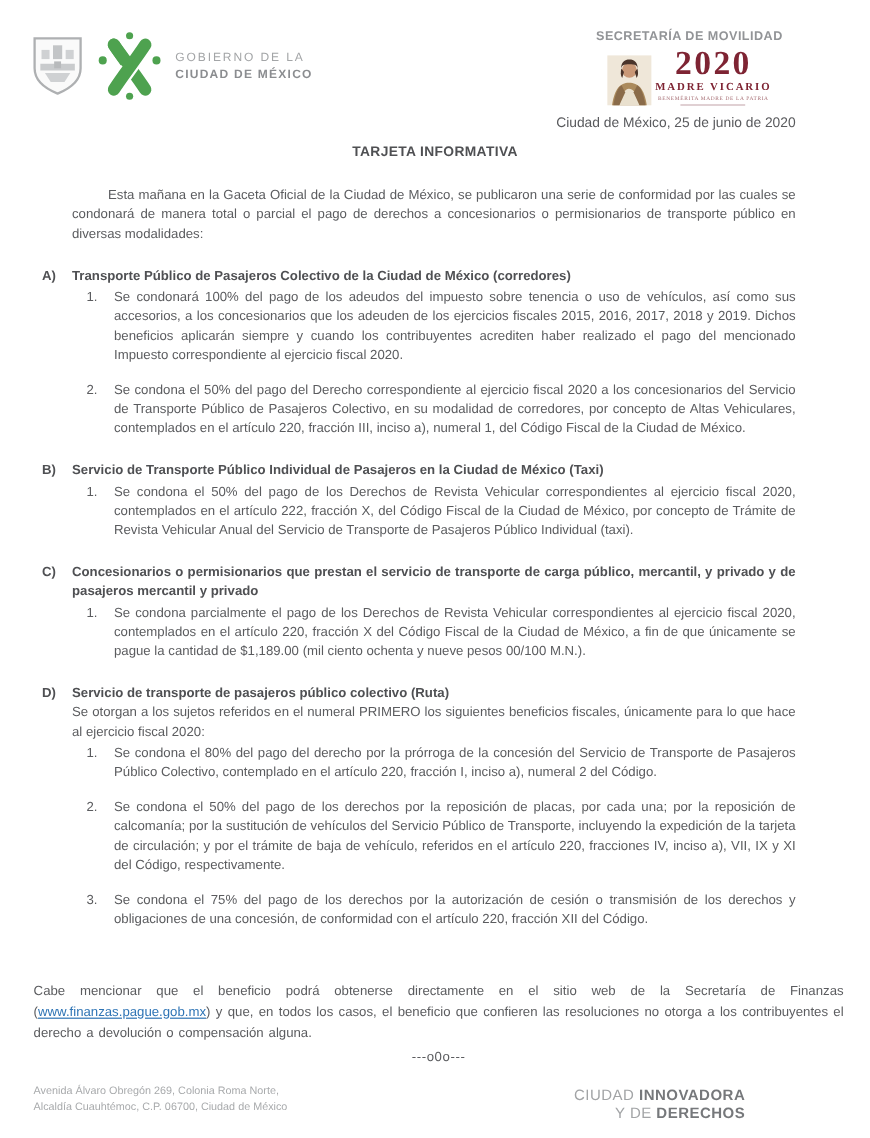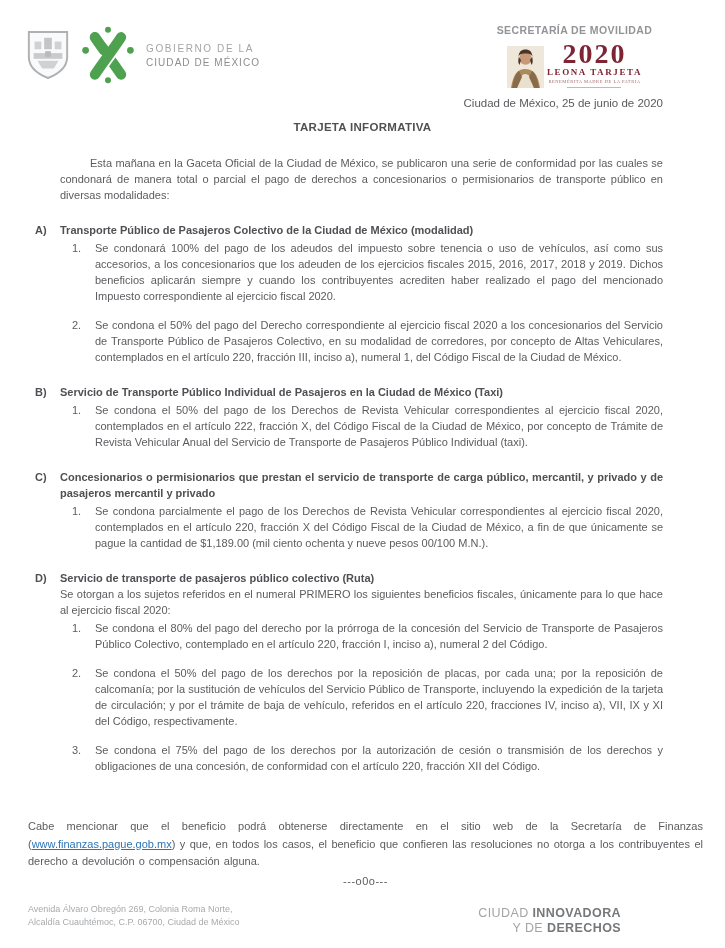--- a/index.html
+++ b/index.html
@@ -7,21 +7,21 @@
     width:725px; height:948px; background:#ffffff; position:relative; overflow:hidden;
     font-family:"Liberation Sans", sans-serif; color:#5b5c5f;
   }
   
   .hdr { display:flex; justify-content:space-between; padding:22px 58px 0 25px; }
   .hdr-left { display:flex; align-items:center; }
   .coat { width:46px; height:50px; }
   .cdmx-x { width:56px; height:60px; margin-left:9px; }
   .gob-text { margin-left:10px; }
   .gob1 { font-size:10px; color:#a3a5a7; letter-spacing:1.6px; }
-  .gob2 { font-size:10px; font-weight:normal; color:#8b8d90; letter-spacing:1.05px; margin-top:3px; }
+  .gob2 { font-size:10px; font-weight:bold; color:#8b8d90; letter-spacing:1.05px; margin-top:3px; }
   .hdr-right { width:185px; text-align:center; margin-top:2px; }
   .secretaria { font-size:10.5px; font-weight:bold; color:#929497; letter-spacing:.4px; }
   .year-badge { display:flex; justify-content:center; align-items:flex-end; margin-top:5px; }
   .portrait { width:37px; height:42px; }
   .year-col { text-align:center; margin-left:3px; font-family:"Liberation Serif", serif; }
   .year { font-size:28px; font-weight:bold; color:#7e2433; line-height:25px; letter-spacing:2px; }
   .year-name { font-size:9px; font-weight:bold; color:#7e2433; letter-spacing:1.6px; margin-top:1px; }
   .year-tag { font-size:4.5px; color:#a36a70; letter-spacing:.55px; margin-top:2px; }
   .year-rule { width:54px; height:1px; background:#ccb2b6; margin:3px auto 0; }
   .dateline { text-align:right; padding-right:62px; font-size:11.5px; color:#595a5d; margin-top:9px; }
@@ -90,40 +90,40 @@
           <path d="M10 42 C12 32 15 28 18 28 C22 28 25 32 27 42 Z" fill="#e9e0ce"></path>
           <path d="M5 42 C7 31 9 27 12 25 L15 31 L10 42 Z" fill="#8a6b49"></path>
           <path d="M32 42 C30 31 28 27 25 25 L22 31 L27 42 Z" fill="#8a6b49"></path>
           <circle cx="18.5" cy="12.5" r="6.2" fill="#c99877"></circle>
           <path d="M11.5 12 C11.5 5.5 14.5 3.5 18.5 3.5 C22.5 3.5 25.5 5.5 25.5 12 C25.5 8.5 23 7.5 18.5 7.5 C14 7.5 11.5 8.5 11.5 12 Z" fill="#4a342a"></path>
           <path d="M11.8 11 Q10.5 16 12.5 19 L14 14 Z" fill="#4a342a"></path>
           <path d="M25.2 11 Q26.5 16 24.5 19 L23 14 Z" fill="#4a342a"></path>
         </svg>
         <div class="year-col">
           <div class="year">2020</div>
-          <div class="year-name">LEONA TARJETA</div>
+          <div class="year-name">MADRE VICARIO</div>
           <div class="year-tag">BENEMÉRITA MADRE DE LA PATRIA</div>
           <div class="year-rule"></div>
         </div>
       </div>
     </div>
   </div>
 
   <div class="dateline">Ciudad de México, 25 de junio de 2020</div>
 
   <div class="doc-title">TARJETA INFORMATIVA</div>
 
   <div class="content">
 
     <p class="intro">Esta mañana en la Gaceta Oficial de la Ciudad de México, se publicaron una serie de conformidad por las cuales se condonará de manera total o parcial el pago de derechos a concesionarios o permisionarios de transporte público en diversas modalidades:</p>
 
     <section class="sec">
       <div class="sec-head">
         <span class="sec-label">A)</span>
-        <h2 class="sec-title">Transporte Público de Pasajeros Colectivo de la Ciudad de México (modalidad)</h2>
+        <h2 class="sec-title">Transporte Público de Pasajeros Colectivo de la Ciudad de México (corredores)</h2>
       </div>
       <div class="sec-body">
         <div class="item">
           <span class="item-num">1.</span>
           <p class="item-text">Se condonará 100% del pago de los adeudos del impuesto sobre tenencia o uso de vehículos, así como sus accesorios, a los concesionarios que los adeuden de los ejercicios fiscales 2015, 2016, 2017, 2018 y 2019. Dichos beneficios aplicarán siempre y cuando los contribuyentes acrediten haber realizado el pago del mencionado Impuesto correspondiente al ejercicio fiscal 2020.</p>
         </div>
         <div class="item">
           <span class="item-num">2.</span>
           <p class="item-text">Se condona el 50% del pago del Derecho correspondiente al ejercicio fiscal 2020 a los concesionarios del Servicio de Transporte Público de Pasajeros Colectivo, en su modalidad de corredores, por concepto de Altas Vehiculares, contemplados en el artículo 220, fracción III, inciso a), numeral 1, del Código Fiscal de la Ciudad de México.</p>
         </div>

